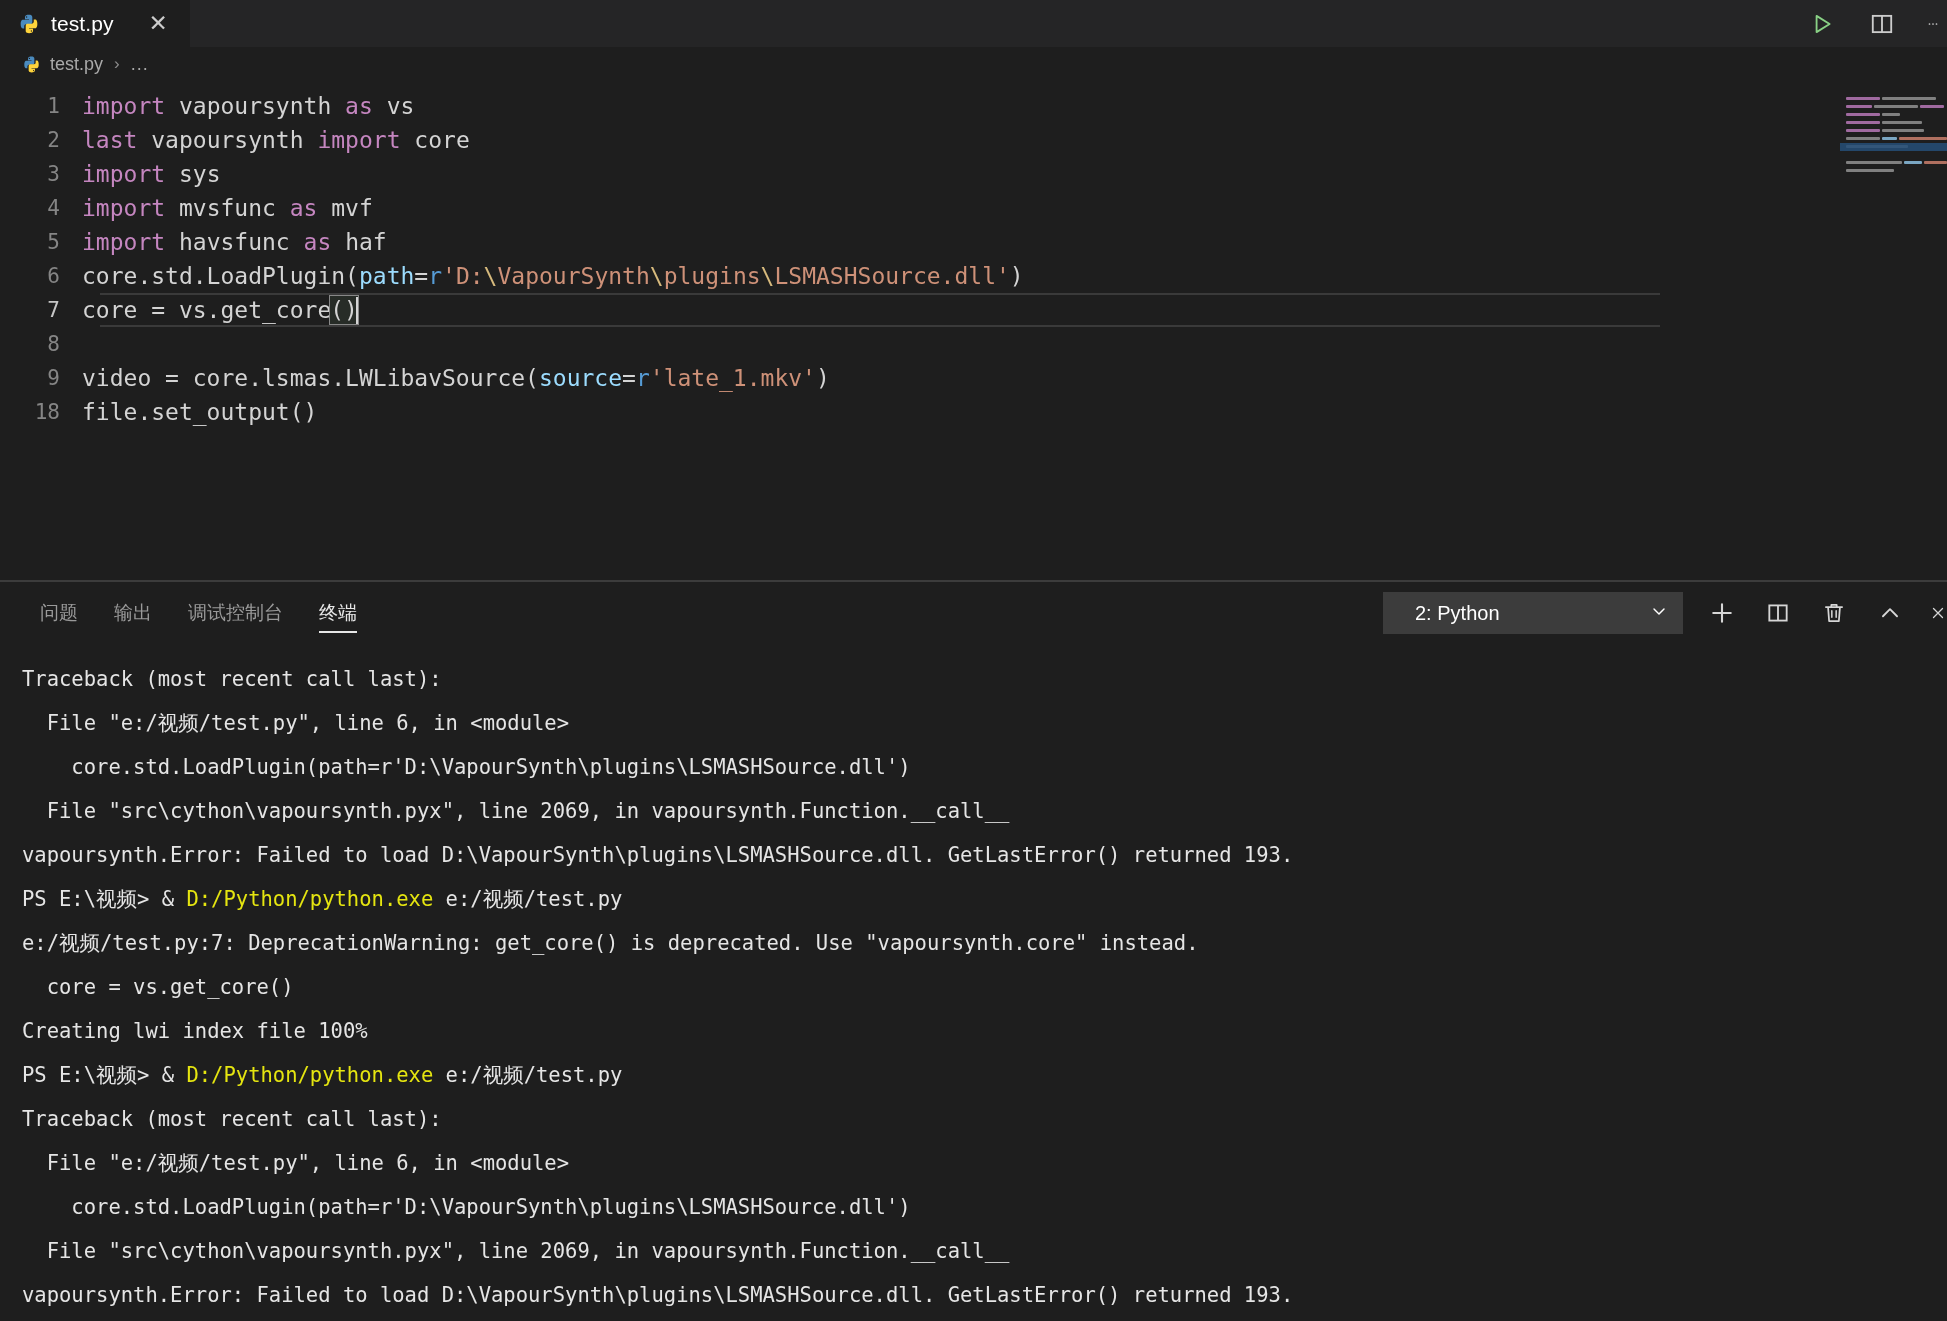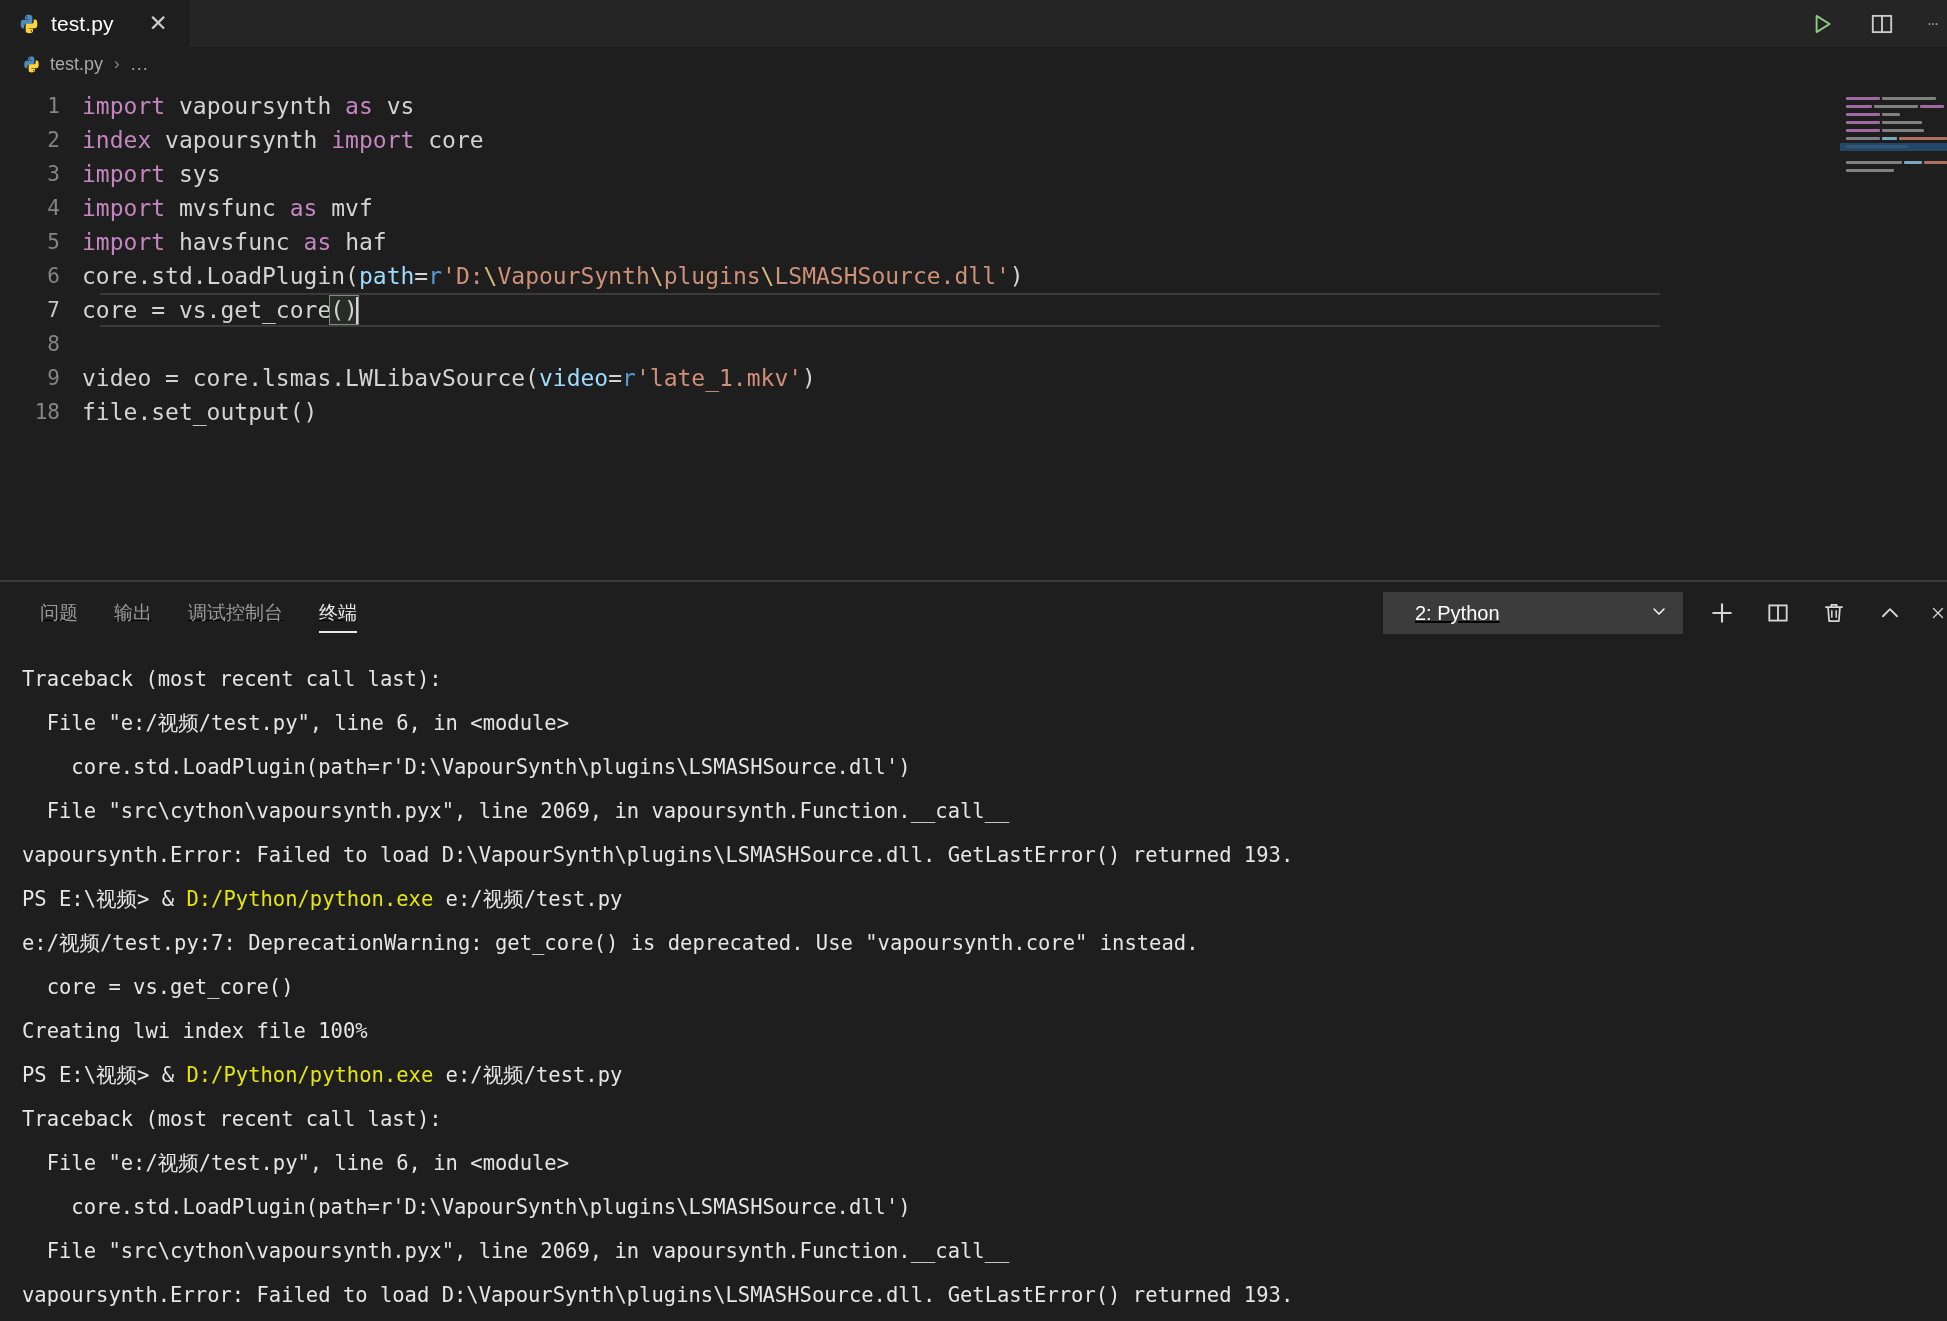--- a/index.html
+++ b/index.html
@@ -89,21 +89,21 @@
   .mm-seg { height: 3px; border-radius: 1px; }
   .mm-sel { position: absolute; left: 0; right: 0; height: 8px; background: #264f78; opacity: .85; }
 
   
   .panel {
     flex: 1 1 auto; background: #1e1e1e; display: flex; flex-direction: column;
     border-top: 2px solid #3c3c3c; position: relative; min-height: 0;
   }
   .panel-head {
     height: 62px; display: flex; align-items: center; flex: 0 0 auto;
-    padding-left: 22px; position: relative; text-decoration: underline;
+    padding-left: 22px; position: relative;
   }
   .ptabs { display: flex; align-items: stretch; height: 100%; gap: 0; }
   .ptab {
     display: flex; align-items: center; padding: 0 18px; color: #9a9a9a;
     font-size: 19px; cursor: pointer; position: relative;
   }
   .ptab.active { color: #e7e7e7; }
   .ptab.active::after {
     content: ""; position: absolute; left: 18px; right: 18px; bottom: 11px;
     height: 2px; background: #e7e7e7;
@@ -176,28 +176,28 @@
       </svg>
     </span>
     <span class="bc-text">test.py</span>
     <span class="bc-sep">›</span>
     <span class="bc-dots">...</span>
   </div>
 
   <div class="editor">
     <div class="code-area" id="code-area">
         <div class="code-line"><span class="ln">1</span><span class="src"><span class="t-kw">import</span><span class="t-id"> vapoursynth </span><span class="t-kw">as</span><span class="t-id"> vs</span></span></div>
-        <div class="code-line"><span class="ln">2</span><span class="src"><span class="t-kw">index</span><span class="t-id"> vapoursynth </span><span class="t-kw">import</span><span class="t-id"> core</span></span></div>
+        <div class="code-line"><span class="ln">2</span><span class="src"><span class="t-kw">last</span><span class="t-id"> vapoursynth </span><span class="t-kw">import</span><span class="t-id"> core</span></span></div>
         <div class="code-line"><span class="ln">3</span><span class="src"><span class="t-kw">import</span><span class="t-id"> sys</span></span></div>
         <div class="code-line"><span class="ln">4</span><span class="src"><span class="t-kw">import</span><span class="t-id"> mvsfunc </span><span class="t-kw">as</span><span class="t-id"> mvf</span></span></div>
         <div class="code-line"><span class="ln">5</span><span class="src"><span class="t-kw">import</span><span class="t-id"> havsfunc </span><span class="t-kw">as</span><span class="t-id"> haf</span></span></div>
         <div class="code-line"><span class="ln">6</span><span class="src"><span class="t-id">core.std.LoadPlugin(</span><span class="t-prop">path</span><span class="t-op">=</span><span class="t-prefix">r</span><span class="t-str">'D:</span><span class="t-esc">\</span><span class="t-str">VapourSynth</span><span class="t-esc">\</span><span class="t-str">plugins</span><span class="t-esc">\</span><span class="t-str">LSMASHSource.dll'</span><span class="t-punc">)</span></span></div>
         <div class="code-line active"><span class="ln">7</span><span class="src"><span class="t-id">core = vs.get_core</span><span class="bracket-match t-punc">()</span><span class="cursor"></span></span></div>
         <div class="code-line"><span class="ln">8</span><span class="src"></span></div>
-        <div class="code-line"><span class="ln">9</span><span class="src"><span class="t-id">video = core.lsmas.LWLibavSource(</span><span class="t-prop">video</span><span class="t-op">=</span><span class="t-prefix">r</span><span class="t-str">'late_1.mkv'</span><span class="t-punc">)</span></span></div>
+        <div class="code-line"><span class="ln">9</span><span class="src"><span class="t-id">video = core.lsmas.LWLibavSource(</span><span class="t-prop">source</span><span class="t-op">=</span><span class="t-prefix">r</span><span class="t-str">'late_1.mkv'</span><span class="t-punc">)</span></span></div>
         <div class="code-line"><span class="ln">18</span><span class="src"><span class="t-id">file.set_output()</span></span></div>
       </div>
     <div class="minimap">
       <div class="mm-inner" id="minimap-inner">
           <div class="mm-row">
             <div class="mm-seg" style="width: 34px; background: rgb(160, 106, 160);"></div>
             <div class="mm-seg" style="width: 54px; background: rgb(128, 128, 128);"></div>
           </div>
           <div class="mm-row">
             <div class="mm-seg" style="width: 26px; background: rgb(160, 106, 160);"></div>

